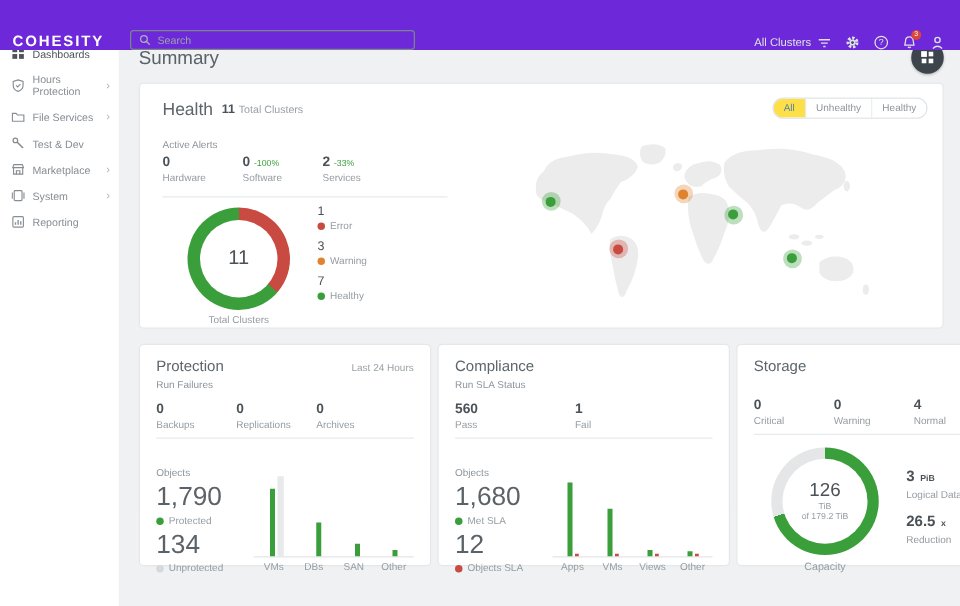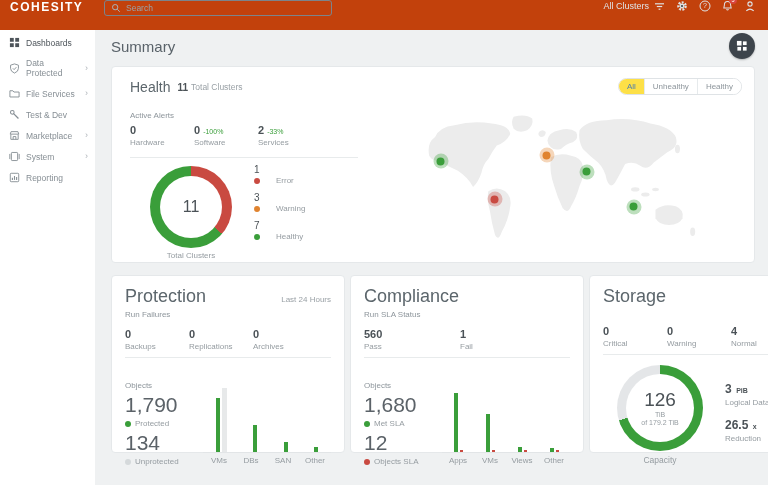--- a/index.html
+++ b/index.html
@@ -1,19 +1,19 @@
 <!DOCTYPE html>
 <html><head>
 <meta charset="utf-8">
 <style>
   *{box-sizing:border-box;margin:0;padding:0}
   body{width:768px;height:485px;font-family:"Liberation Sans",sans-serif;background:#eff1f2;overflow:hidden;position:relative}
   svg{display:block}
   
-  .topbar{position:absolute;top:0;left:0;right:0;height:30px;background:#c2410c;display:flex;align-items:flex-start;z-index:5}
+  .topbar{position:absolute;top:0;left:0;right:0;height:40px;background:#6d28d9;display:flex;align-items:flex-end;z-index:5}
   .logo{width:95px;padding-left:10px;color:#fff;font-weight:bold;font-size:12px;letter-spacing:1.5px}
   .search{margin-left:9px;width:228px;height:16px;border:1px solid #7c848b;border-radius:3px;display:flex;align-items:center;padding:0 6px;gap:5px}
   .search input{flex:1;background:transparent;border:none;outline:none;color:#d6dadd;font-size:8.5px}
   .search input::placeholder{color:#9aa2a8}
   .topbar-right{margin-left:auto;display:flex;align-items:center;gap:11px;padding-right:12px;color:#dfe3e6}
   .clusters{font-size:9px;display:flex;gap:5px;align-items:center;cursor:pointer}
   .bell-wrap{position:relative}
   .badge{position:absolute;top:-4px;right:-4px;width:8px;height:8px;border-radius:50%;background:#d9453c;color:#fff;font-size:5.5px;display:flex;align-items:center;justify-content:center}
   
   .sidebar{position:absolute;top:25px;left:0;bottom:0;width:95px;background:#fff;padding-top:7px;z-index:4}
@@ -46,51 +46,51 @@
   .stat .l{font-size:8px;color:#959ca1;margin-top:2px}
   .h-div{position:absolute;left:18px;top:90px;width:228px;height:1px;background:#e8ebec}
   .donut-wrap{position:absolute;left:38px;top:99px;width:82px;height:82px}
   .donut{position:relative;border-radius:50%}
   .donut .hole{position:absolute;border-radius:50%;background:#fff}
   .donut-center{position:absolute;inset:0;display:flex;align-items:center;justify-content:center;font-size:16px;color:#4b5257}
   .donut-caption{position:absolute;left:8px;top:184px;width:142px;text-align:center;font-size:8px;color:#959ca1}
   .h-legend{position:absolute;left:142px;top:97px}
   .leg-item{margin-bottom:7px}
   .leg-item .v{font-size:10px;color:#4b5257}
-  .leg-item .r{display:flex;align-items:center;gap:16px;margin-top:1px}
+  .leg-item .r{display:flex;align-items:center;gap:4px;margin-top:1px}
   .dot{width:6px;height:6px;border-radius:50%}
   .leg-item .lb{font-size:8px;color:#959ca1}
   .map{position:absolute;right:14px;top:38px;width:348px;height:152px}
   .map svg{width:100%;height:100%}
   .mk{position:absolute;width:15px;height:15px;border-radius:50%;transform:translate(-50%,-50%);display:flex;align-items:center;justify-content:center}
   .mk i{width:8px;height:8px;border-radius:50%;display:block}
   
   .row3{display:flex;gap:5px}
   .small-card{height:178px;flex:1;padding:10px 13px}
   .sc-head{display:flex;align-items:baseline}
-  .sc-title{font-size:18px;color:#5c666c}
+  .sc-title{font-size:12px;color:#5c666c}
   .sc-period{margin-left:auto;font-size:8px;color:#9aa1a6}
   .sc-sub{font-size:8px;color:#8d959b;margin-top:3px}
   .sc-stats{display:flex;margin-top:9px}
   .sc-div{height:1px;background:#e8ebec;margin-top:6px}
   .sc-bottom{display:flex;margin-top:23px}
   .obj-col{width:78px;flex-shrink:0}
   .obj-lb{font-size:8px;color:#8d959b}
   .big{font-size:21px;color:#5b6268;margin-top:3px}
   .dleg{display:flex;align-items:center;gap:4px;margin-top:2px;font-size:8px;color:#959ca1}
   .bchart{flex:1;padding-top:8px}
   .bc-plot{display:flex;justify-content:space-around;align-items:flex-end;border-bottom:1px solid #e2e5e7}
   .bc-group{display:flex;align-items:flex-end;gap:2px}
   .bc-labels{display:flex;justify-content:space-around;margin-top:3px}
   .bc-labels div{font-size:8px;color:#959ca1;width:32px;text-align:center}
   
   .st-bottom{display:flex;margin-top:10px;align-items:flex-start}
   .st-donut-wrap{position:relative;width:86px;height:86px;margin-left:14px}
   .st-center{position:absolute;inset:0;display:flex;flex-direction:column;align-items:center;justify-content:center;line-height:1.15}
-  .st-center .v{font-size:19px;color:#4b5257}
+  .st-center .v{font-size:15px;color:#4b5257}
   .st-center .u{font-size:7px;color:#959ca1}
   .st-center .o{font-size:7px;color:#959ca1}
   .st-cap{width:86px;margin-left:14px;text-align:center;font-size:8.5px;color:#959ca1;margin-top:4px}
   .st-right{margin-left:22px;padding-top:14px}
   .st-pair .a{font-size:12px;font-weight:bold;color:#4b5257}
   .st-pair .b{font-size:7px;font-weight:bold;color:#4b5257}
   .st-pair .c{font-size:8px;color:#959ca1;margin-top:1px;margin-bottom:8px}
 </style>
 </head>
 <body>
@@ -158,21 +158,21 @@
       </span>
     <span>Dashboards</span>
   </div>
   <div class="side-item">
     <span>
         <svg width="11" height="11" viewBox="0 0 12 12">
           <path d="M6,1 L10.3,2.4 V5.8 Q10.3,9.3 6,11 Q1.7,9.3 1.7,5.8 V2.4 Z" fill="none" stroke="currentColor" stroke-width="1"></path>
           <path d="M4.2,5.8 L5.6,7.2 L8,4.6" fill="none" stroke="currentColor" stroke-width="1"></path>
         </svg>
       </span>
-    <span>Data Protected</span>
+    <span>Hours Protection</span>
     <span class="chev">›</span>
   </div>
   <div class="side-item">
     <span>
         <svg width="11" height="11" viewBox="0 0 12 12">
           <path d="M1,3 H4.2 L5.4,4.4 H11 V9.8 H1 Z" fill="none" stroke="currentColor" stroke-width="1"></path>
         </svg>
       </span>
     <span>File Services</span>
     <span class="chev">›</span>

